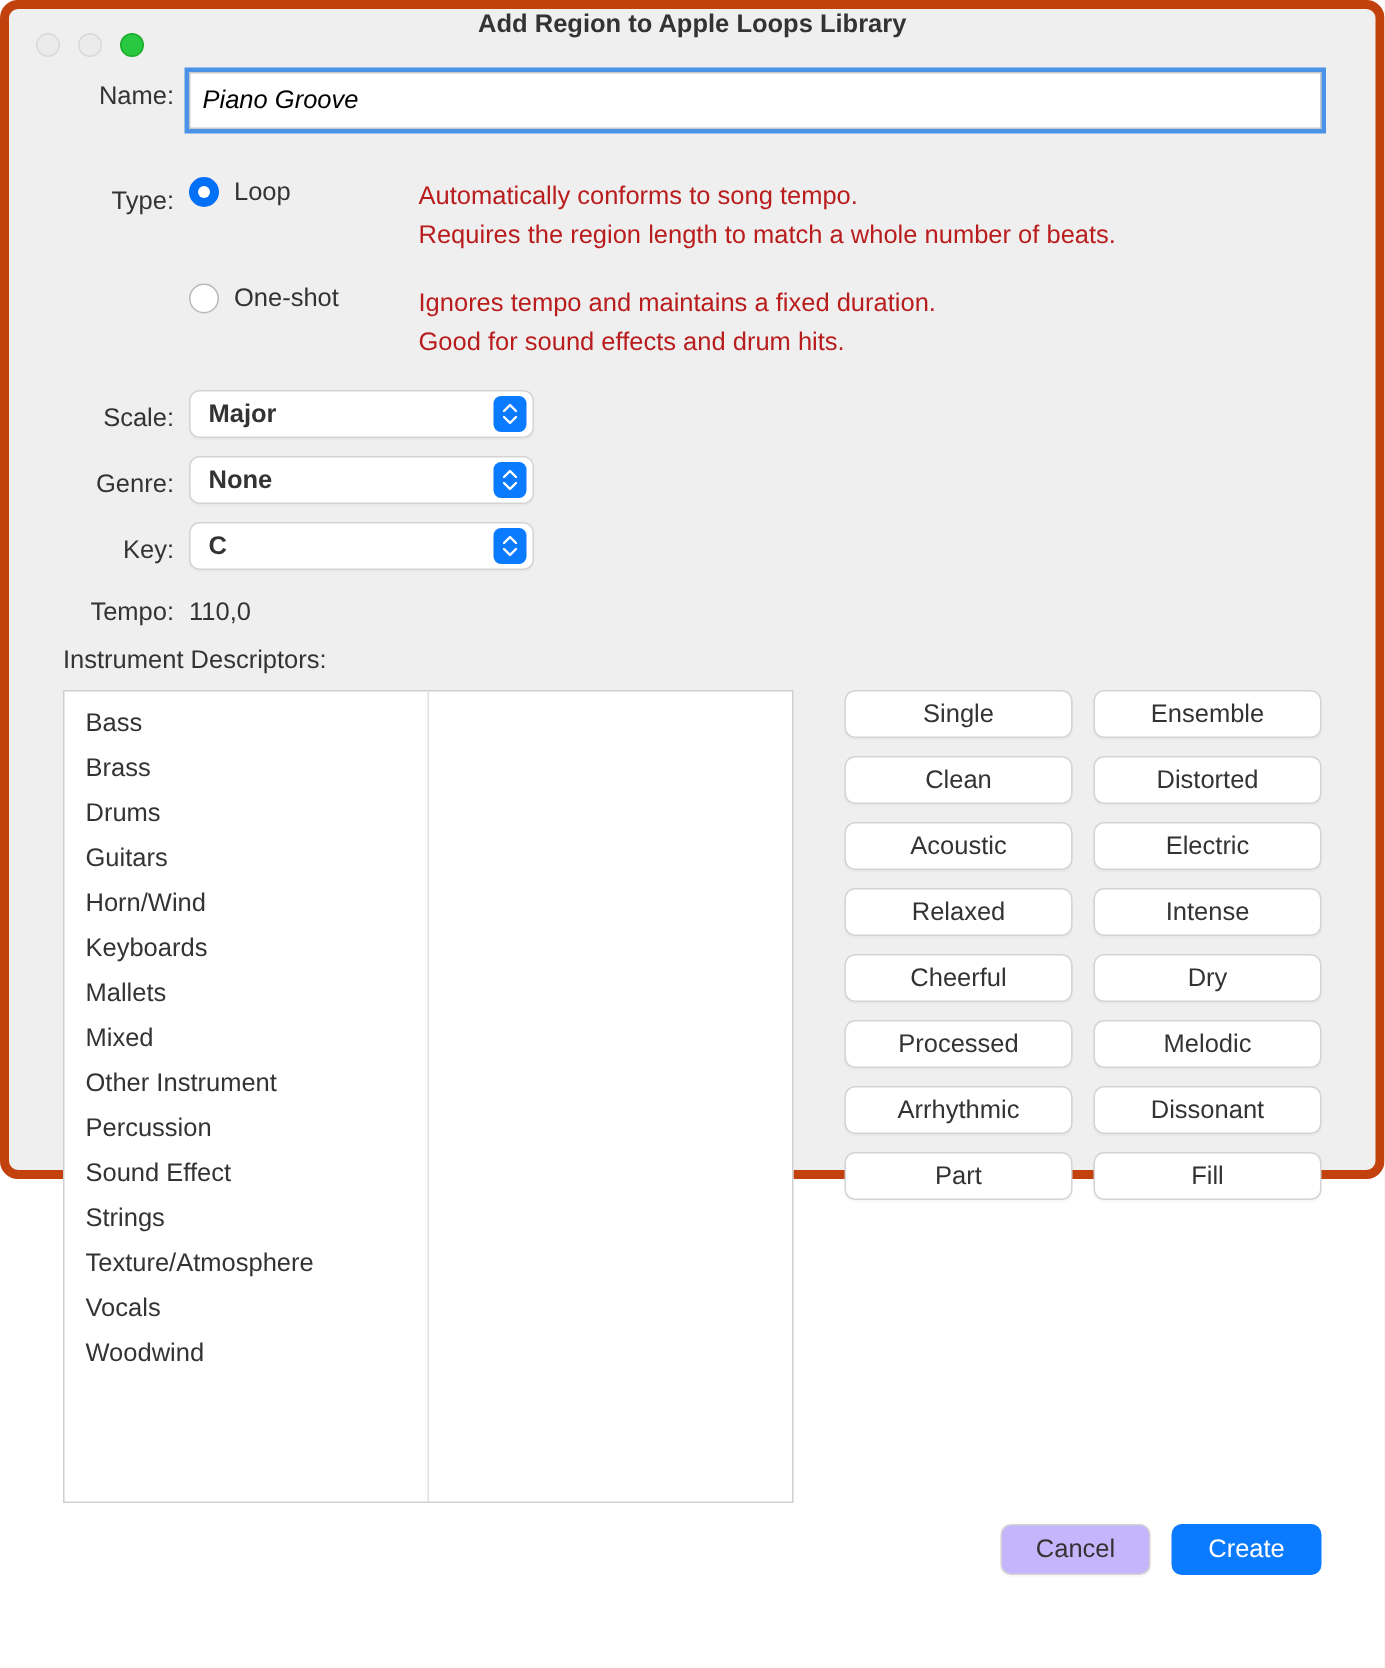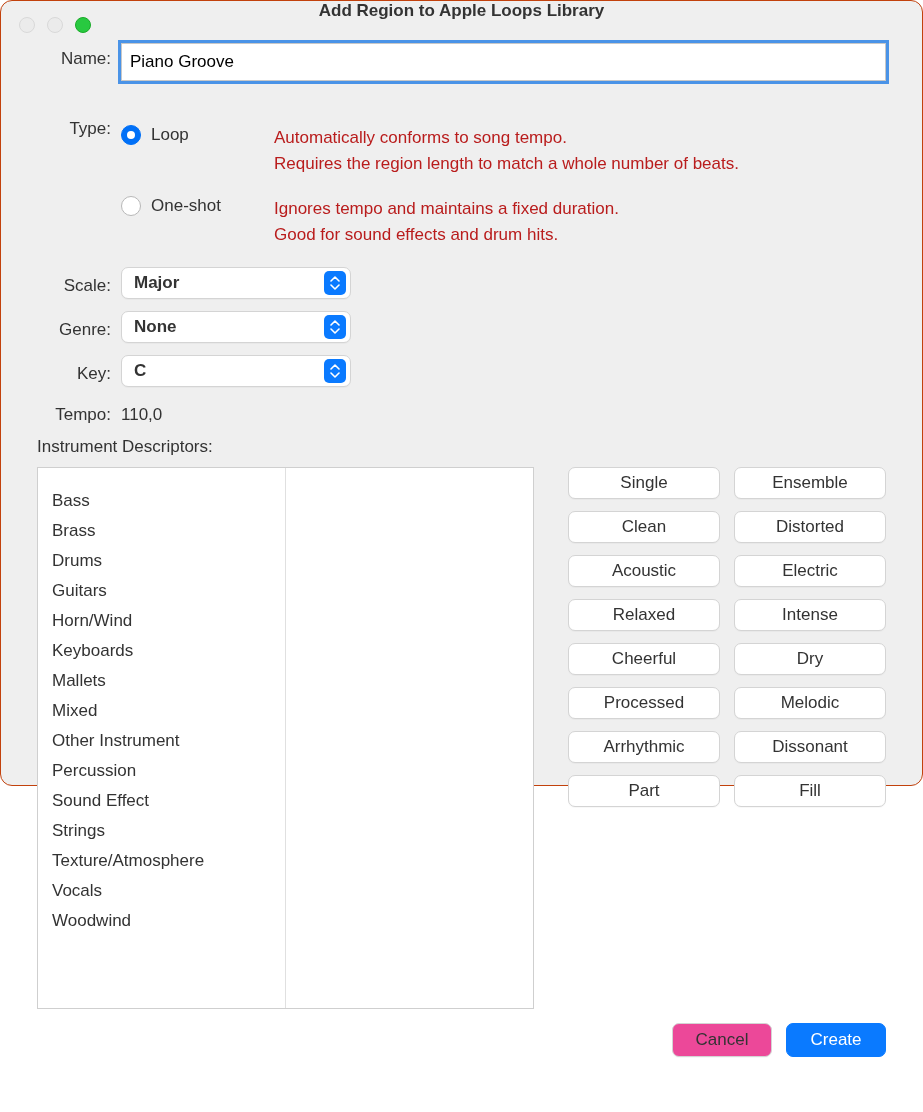--- a/index.html
+++ b/index.html
@@ -8,21 +8,21 @@
       font-size: 17px;
       background: #fff;
       width: 923px;
       height: 1112px;
       overflow: hidden;
     }
     .window {
       width: 923px;
       height: 786px;
       background: #efefef;
-      border: 1px solid #c2410c;
+      border: 6px solid #c2410c;
       border-radius: 12px;
       display: flex;
       flex-direction: column;
       position: relative;
     }
     .titlebar {
       height: 46px;
       display: flex;
       align-items: center;
       justify-content: center;
@@ -70,32 +70,32 @@
     .name-input {
       flex: 1;
       height: 38px;
       border: 1px solid #c8c8c8;
       background: #fff;
       border-radius: 0;
       padding: 0 8px;
       font-size: 17px;
       outline: 3px solid #4a93e7;
       outline-offset: 0;
+      font-style: italic;
     }
     .type-section {
       display: flex;
       margin-top: 22px;
       margin-bottom: 20px;
     }
     .type-options {
       flex: 1;
       display: flex;
       flex-direction: column;
       gap: 20px;
-      margin-top: 12px;
     }
     .type-option {
       display: flex;
       gap: 18px;
       align-items: flex-start;
     }
     .radio-wrap {
       display: flex;
       align-items: center;
       gap: 10px;
@@ -186,21 +186,21 @@
     }
     .list-box {
       display: flex;
       border: 1px solid #cfcfcf;
       background: #fff;
       flex: 1;
       height: 542px;
     }
     .list-col {
       flex: 1;
-      padding: 18px 0;
+      padding: 6px 0;
     }
     .list-col.first {
       border-right: 1px solid #e0e0e0;
     }
     .list-item {
       padding: 5px 14px;
       color: #333;
       cursor: default;
     }
     .tag-grid {
@@ -228,21 +228,21 @@
     }
     .btn {
       height: 34px;
       min-width: 100px;
       padding: 0 20px;
       border-radius: 7px;
       font-size: 17px;
       cursor: default;
     }
     .btn-secondary {
-      background: #ec4899;
+      background: #c4b5fd;
       border: 1px solid #d4d4d4;
       color: #333;
       box-shadow: 0 1px 1px rgba(0,0,0,0.03);
     }
     .btn-primary {
       background: #0a7aff;
       border: 1px solid #0a7aff;
       color: #fff;
     }
   </style>

